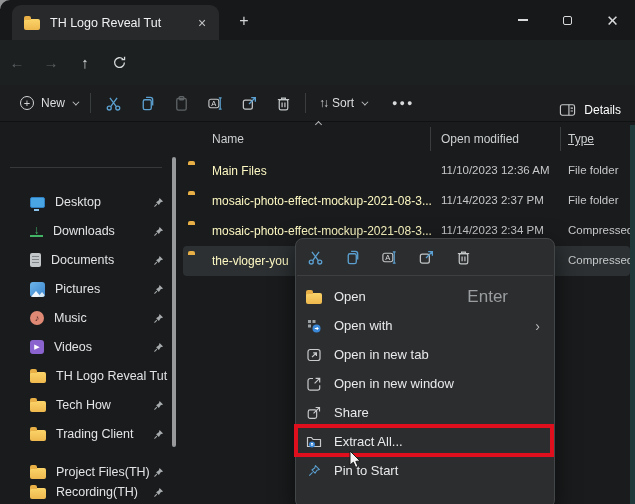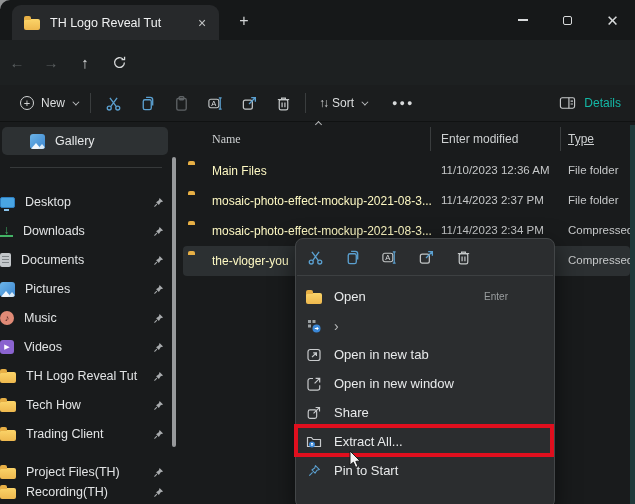--- a/index.html
+++ b/index.html
@@ -33,25 +33,25 @@
   .search-text { color:#94989b; font-size:12px; white-space:nowrap; overflow:hidden; }
   
   .toolbar { position:absolute; left:0; top:85px; width:635px; height:37px; background:#1b1d1e; border-bottom:1px solid #101212; display:flex; align-items:center; }
   .tb-btn { display:flex; align-items:center; justify-content:center; height:28px; padding:0 8px; color:#dcdedf; }
   .tb-icon { width:34px; }
   .tb-sep { width:1px; height:20px; background:#3a3d3e; margin:0 5px; flex:0 0 auto; }
   .plus-circle { width:14px; height:14px; border:1.2px solid #d2d4d5; border-radius:50%; display:flex; align-items:center; justify-content:center; font-size:11px; line-height:1; margin-right:7px; color:#d2d4d5; }
   .chev-down { width:5px; height:5px; border-right:1.3px solid #bfc1c2; border-bottom:1.3px solid #bfc1c2; transform:rotate(45deg) translateY(-2px); margin-left:7px; }
   .sort-arrows { font-size:12px; margin-right:5px; letter-spacing:-2px; color:#d2d4d5; }
   .more-dots { font-size:9px; letter-spacing:2px; color:#d8dadb; }
-  .details-btn { position:absolute; right:14px; top:89px; height:28px; display:flex; align-items:center; color:#14b8a6; }
+  .details-btn { position:absolute; right:14px; top:89px; height:28px; display:flex; align-items:flex-end; color:#ffffff; }
   .details-btn svg { margin-right:8px; }
   
   .sidebar { position:absolute; left:0; top:122px; width:182px; height:382px; background:#191b1c; }
-  .side-item { position:absolute; left:0; width:170px; height:28px; display:flex; align-items:center; }
+  .side-item { position:absolute; left:0; width:170px; height:28px; display:flex; align-items:center; padding-left:30px; }
   .side-item .lbl { margin-left:10px; font-size:12.5px; color:#e2e4e5; white-space:nowrap; flex:1; }
   .side-item .pin { margin-right:6px; }
   .gallery-sel { position:absolute; left:2px; top:5px; width:166px; height:28px; background:#2d3133; border-radius:5px; display:flex; align-items:center; padding-left:28px; }
   .side-divider { position:absolute; left:10px; top:45px; width:152px; height:1px; background:#36393a; }
   .side-scrollbar { position:absolute; left:172px; top:35px; width:4px; height:290px; background:#97999b; border-radius:2px; }
   
   .folder { width:16px; height:11px; background:linear-gradient(#fbd469,#eeb84e); border-radius:1.5px 2px 2px 2px; position:relative; margin-top:3px; flex:0 0 auto; }
   .folder::before { content:""; position:absolute; top:-3px; left:0; width:7px; height:4px; background:#e7af45; border-radius:2px 2px 0 0; }
   .folder.zip::after { content:""; position:absolute; left:3px; top:1px; bottom:1px; width:1.5px; background:repeating-linear-gradient(#f7e9c0 0 1px, rgba(0,0,0,.25) 1px 3px); }
   .ic-img { width:15px; height:15px; border-radius:3px; background:linear-gradient(135deg,#6cb4e8,#3c86cf); position:relative; overflow:hidden; flex:0 0 auto; }
@@ -59,42 +59,42 @@
   .ic-img::after { content:""; position:absolute; bottom:-1px; right:-2px; border-left:5px solid transparent; border-right:5px solid transparent; border-bottom:6px solid #d8e9f6; }
   .ic-desktop { width:15px; height:11px; background:#49a5e3; border:1.5px solid #2f7fc0; border-radius:2px; position:relative; margin-top:1px; flex:0 0 auto; }
   .ic-desktop::after { content:""; position:absolute; left:3px; bottom:-4px; width:5px; height:2.5px; background:#8ac4ec; }
   .ic-down { width:13px; height:12px; color:#43b365; font-weight:bold; font-size:12px; line-height:10px; text-align:center; border-bottom:2px solid #43b365; flex:0 0 auto; }
   .ic-doc { width:11px; height:14px; background:#c3c7ca; border-radius:2px; position:relative; flex:0 0 auto; }
   .ic-doc::before { content:""; position:absolute; left:2px; top:3px; width:7px; height:8px; background:repeating-linear-gradient(#7e8487 0 1px, transparent 1px 3px); }
   .ic-music { width:14px; height:14px; border-radius:50%; background:#e08a76; color:#4d2420; font-size:9px; text-align:center; line-height:14px; flex:0 0 auto; }
   .ic-video { width:14px; height:14px; border-radius:3px; background:#8a63cf; color:#fff; font-size:7px; text-align:center; line-height:14px; flex:0 0 auto; }
   
   .filelist-header { position:absolute; left:183px; top:125px; width:447px; height:28px; display:flex; align-items:center; color:#cdd0d1; }
-  .col-name { position:absolute; left:29px;font-family:Liberation Serif, serif; }
+  .col-name { position:absolute; left:29px; }
   .col-date { position:absolute; left:258px; }
   .col-type { position:absolute; left:385px;text-decoration:underline; }
   .col-div { position:absolute; top:2px; width:1px; height:24px; background:#3a3d3e; }
   .sort-asc { position:absolute; left:133px; top:-3px; width:5px; height:5px; border-left:1.2px solid #b2b4b5; border-top:1.2px solid #b2b4b5; transform:rotate(45deg); }
   .file-row { position:absolute; left:183px; width:447px; height:30px; }
   .file-row.selected { background:#2c3032; border-radius:4px; }
   .cell-icon { position:absolute; left:5px; top:8px; }
   .cell-name { position:absolute; left:29px; top:8px; color:#fef9c3; white-space:nowrap; overflow:hidden; max-width:220px; }
   .cell-date { position:absolute; left:258px; top:8px; color:#c6c8c9; font-size:11.5px; white-space:nowrap; }
   .cell-type { position:absolute; left:385px; top:8px; color:#c6c8c9; font-size:11.5px; white-space:nowrap; overflow:hidden; width:62px; }
   .right-strip { position:absolute; right:0; top:125px; width:5px; height:379px; background:#20393a; }
   
   .context-menu { position:absolute; left:295px; top:238px; width:260px; height:270px; background:#2b2d2f; border:1px solid #434648; border-radius:8px; box-shadow:0 8px 24px rgba(0,0,0,.55); z-index:10; }
   .menu-iconrow { display:flex; align-items:center; height:36px; padding-left:9px; gap:17px; }
   .menu-iconrow .mi { width:20px; height:20px; display:flex; align-items:center; justify-content:center; }
   .menu-sep { height:1px; background:#3d4042; margin:0 1px; }
   .menu-items { padding-top:6px; }
   .menu-item { display:flex; align-items:center; height:29px; padding:0 12px 0 9px; }
   .menu-item .mic { width:18px; height:18px; display:flex; align-items:center; justify-content:center; margin-right:11px; flex:0 0 auto; }
   .menu-item .mlabel { flex:1; font-size:13px; color:#e8eaeb; white-space:nowrap; }
-  .menu-item .mshortcut { font-size:10px; color:#9b9ea0; margin-right:34px; }
+  .menu-item .mshortcut { font-size:17px; color:#9b9ea0; margin-right:34px; }
   .menu-item .msub { color:#b8bABB; color:#b8babb; font-size:14px; margin-right:2px; }
   
   .red-box { position:absolute; left:294px; top:424px; width:260px; height:33px; border:4px solid #e00f1e; z-index:20; }
   .cursor { position:absolute; left:348px; top:450px; z-index:30; }
 </style>
 </head>
 <body>
 
 <div class="window">
 
@@ -202,24 +202,20 @@
   </div>
   <div class="details-btn">
     <svg width="17" height="14" viewBox="0 0 18 14" fill="none" stroke="#c8cacc" stroke-width="1.2">
         <rect x="1.5" y="1.5" width="15" height="11" rx="2"></rect>
         <path d="M10.5 1.5v11M12.3 5h2.5M12.3 8h2.5"></path>
       </svg>
     <span>Details</span>
   </div>
 
   <div class="sidebar">
-    <div class="gallery-sel">
-      <span class="ic-img"></span>
-      <span class="lbl" style="margin-left:10px;font-size:12.5px">Gallery</span>
-    </div>
     <div class="side-divider"></div>
 
     <div class="side-item" style="top:66px">
       <span class="ic-desktop"></span>
       <span class="lbl">Desktop</span>
       <svg class="pin" width="11" height="11" viewBox="0 0 12 12">
           <path d="M7.2 1 11 4.8 8.4 5.6 6.4 8.6 3.4 5.6 6.4 3.6z" fill="#a8abad"></path>
           <path d="M4.2 7.8 1.6 10.4" stroke="#a8abad" stroke-width="1.1"></path>
         </svg>
     </div>
@@ -302,21 +298,21 @@
           <path d="M7.2 1 11 4.8 8.4 5.6 6.4 8.6 3.4 5.6 6.4 3.6z" fill="#a8abad"></path>
           <path d="M4.2 7.8 1.6 10.4" stroke="#a8abad" stroke-width="1.1"></path>
         </svg>
     </div>
     <div class="side-scrollbar"></div>
   </div>
 
   <div class="filelist-header">
     <span class="col-name">Name</span>
     <span class="sort-asc"></span>
-    <span class="col-date">Enter modified</span>
+    <span class="col-date">Open modified</span>
     <span class="col-type">Type</span>
     <span class="col-div" style="left:247px"></span>
     <span class="col-div" style="left:377px"></span>
   </div>
 
   <div class="file-row" style="top:156px">
     <span class="cell-icon"><span class="folder"></span></span>
     <span class="cell-name">Main Files</span>
     <span class="cell-date">11/10/2023 12:36 AM</span>
     <span class="cell-type">File folder</span>
@@ -388,20 +384,21 @@
       <div class="menu-item">
         <span class="mic">
           <svg width="16" height="16" viewBox="0 0 16 16">
               <rect x="2" y="2" width="3" height="3" fill="#9aa0a3"></rect>
               <rect x="6.5" y="2" width="3" height="3" fill="#9aa0a3"></rect>
               <rect x="2" y="6.5" width="3" height="3" fill="#9aa0a3"></rect>
               <circle cx="10.5" cy="10.5" r="4" fill="#3b88d8"></circle>
               <path d="M8.8 10.5h3.2M10.7 9l1.5 1.5-1.5 1.5" stroke="#fff" stroke-width="1" fill="none"></path>
             </svg>
         </span>
+        <span class="mlabel">Open with</span>
         <span class="msub">›</span>
       </div>
       <div class="menu-item">
         <span class="mic">
           <svg width="16" height="16" viewBox="0 0 16 16" fill="none" stroke="#c8cacc" stroke-width="1.2">
               <rect x="2" y="2.5" width="12" height="11" rx="2.2"></rect>
               <path d="M6 10.2l4.2-4.2M7.2 5.8h3.2V9"></path>
             </svg>
         </span>
         <span class="mlabel">Open in new tab</span>

